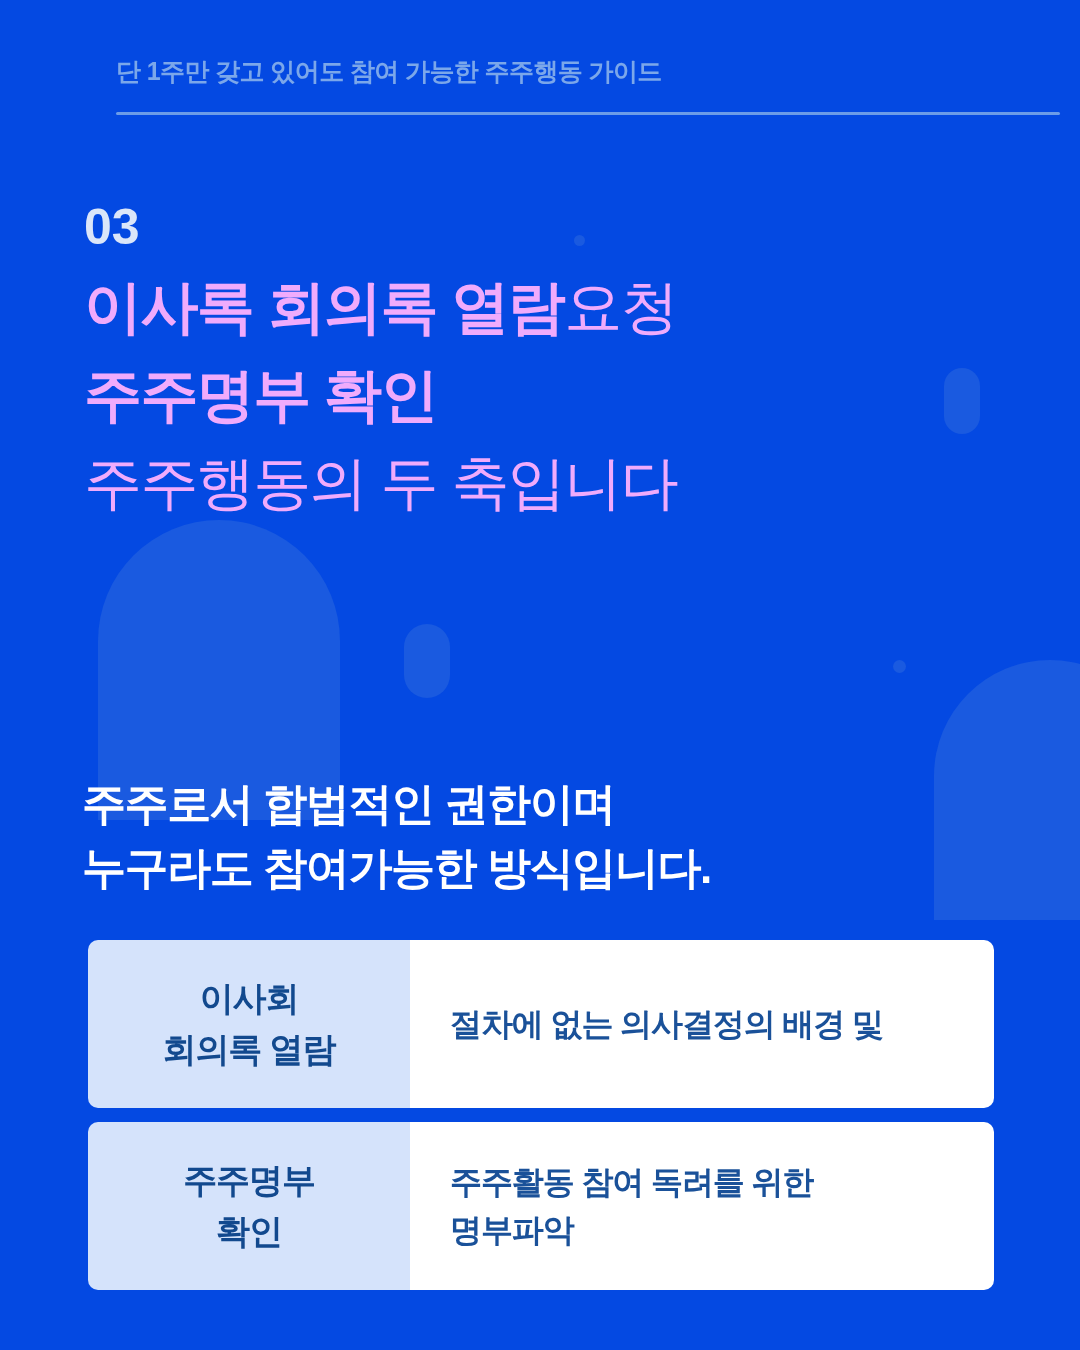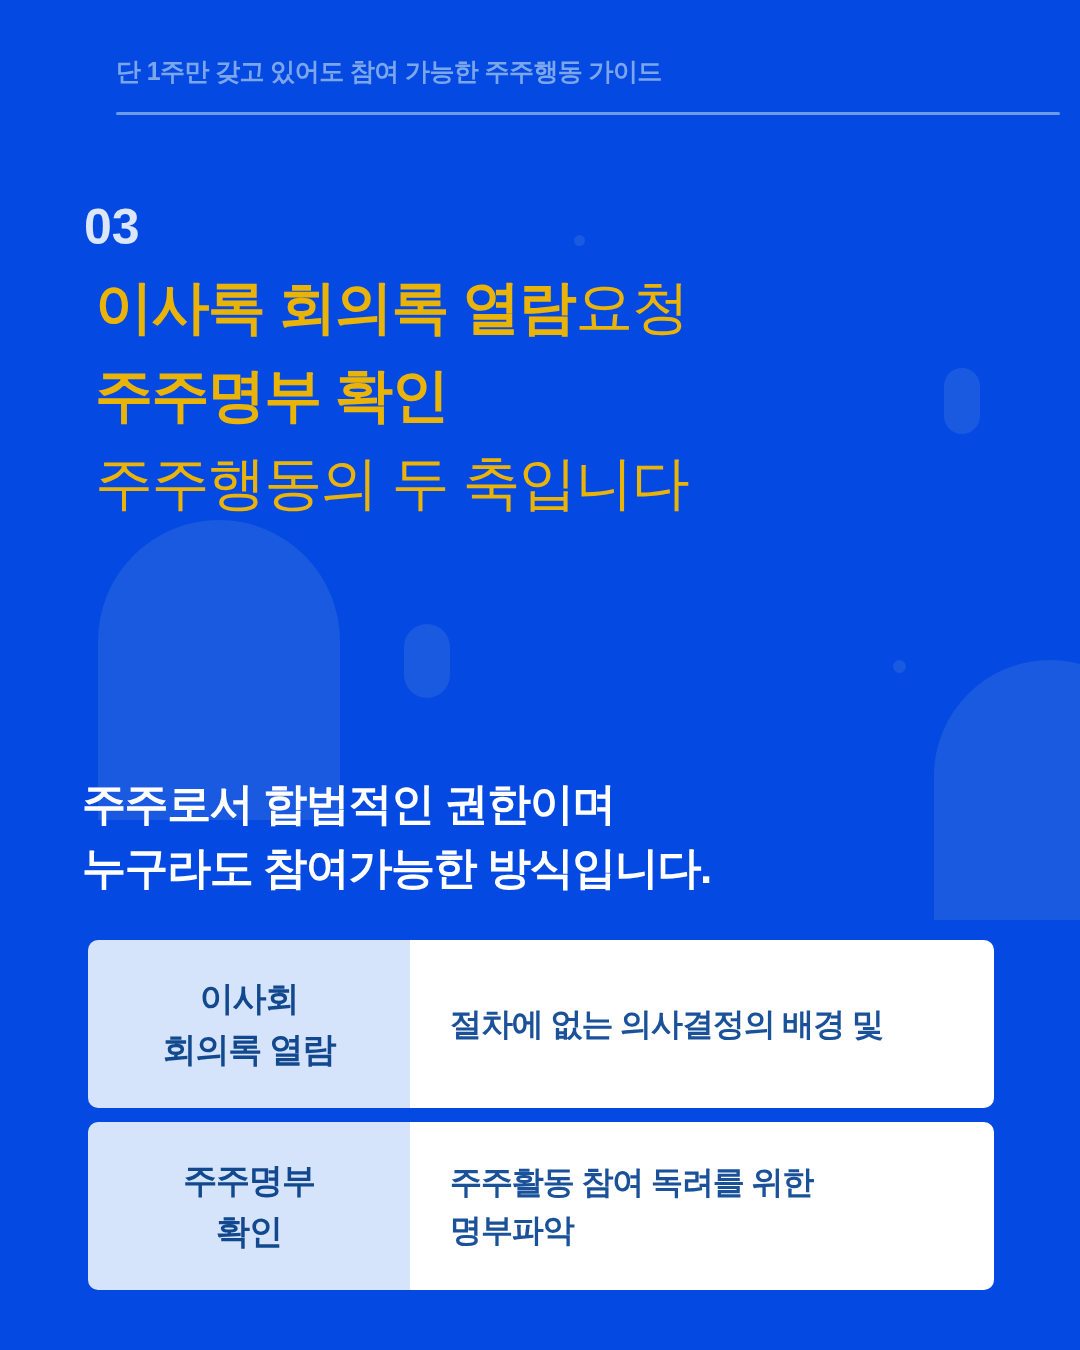--- a/index.html
+++ b/index.html
@@ -102,26 +102,25 @@
   }
   .title-number {
     font-size: 50px;
     font-weight: bold;
     color: #dbe6f9;
     letter-spacing: 0px;
     line-height: 1.1;
     margin-bottom: 8px;
   }
   .title-line {
-    color: #eab308;
+    color: #f0abfc;
     font-size: 58px;
     line-height: 1.52;
     letter-spacing: -1.6px;
     white-space: nowrap;
-    margin-left: 11px;
   }
   .t-bold { font-weight: bold; }
   .t-light { font-weight: normal; }
 
   
   .subtitle {
     position: absolute;
     left: 82px;
     top: 772px;
     width: 900px;

